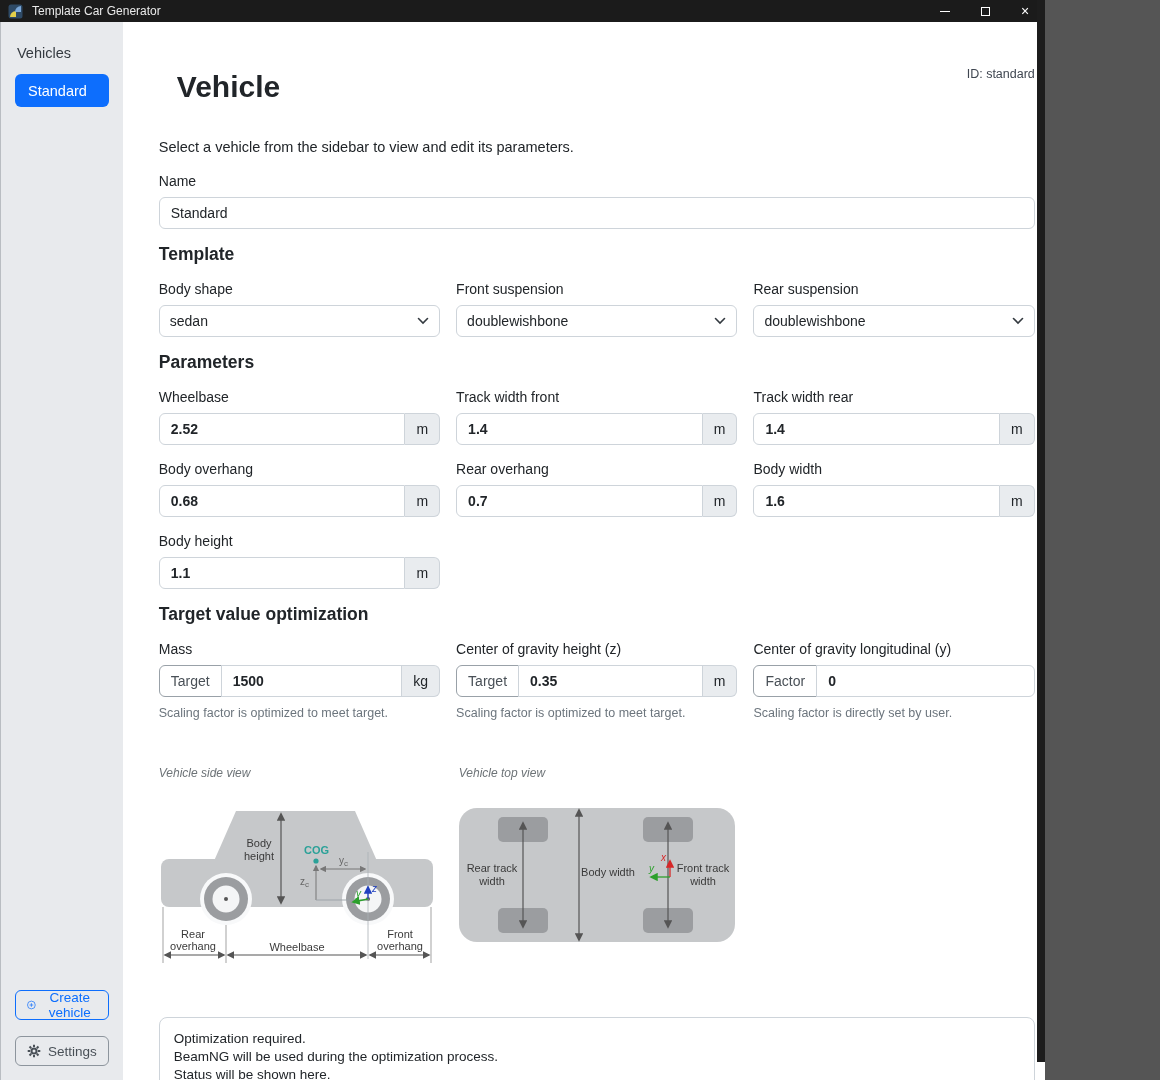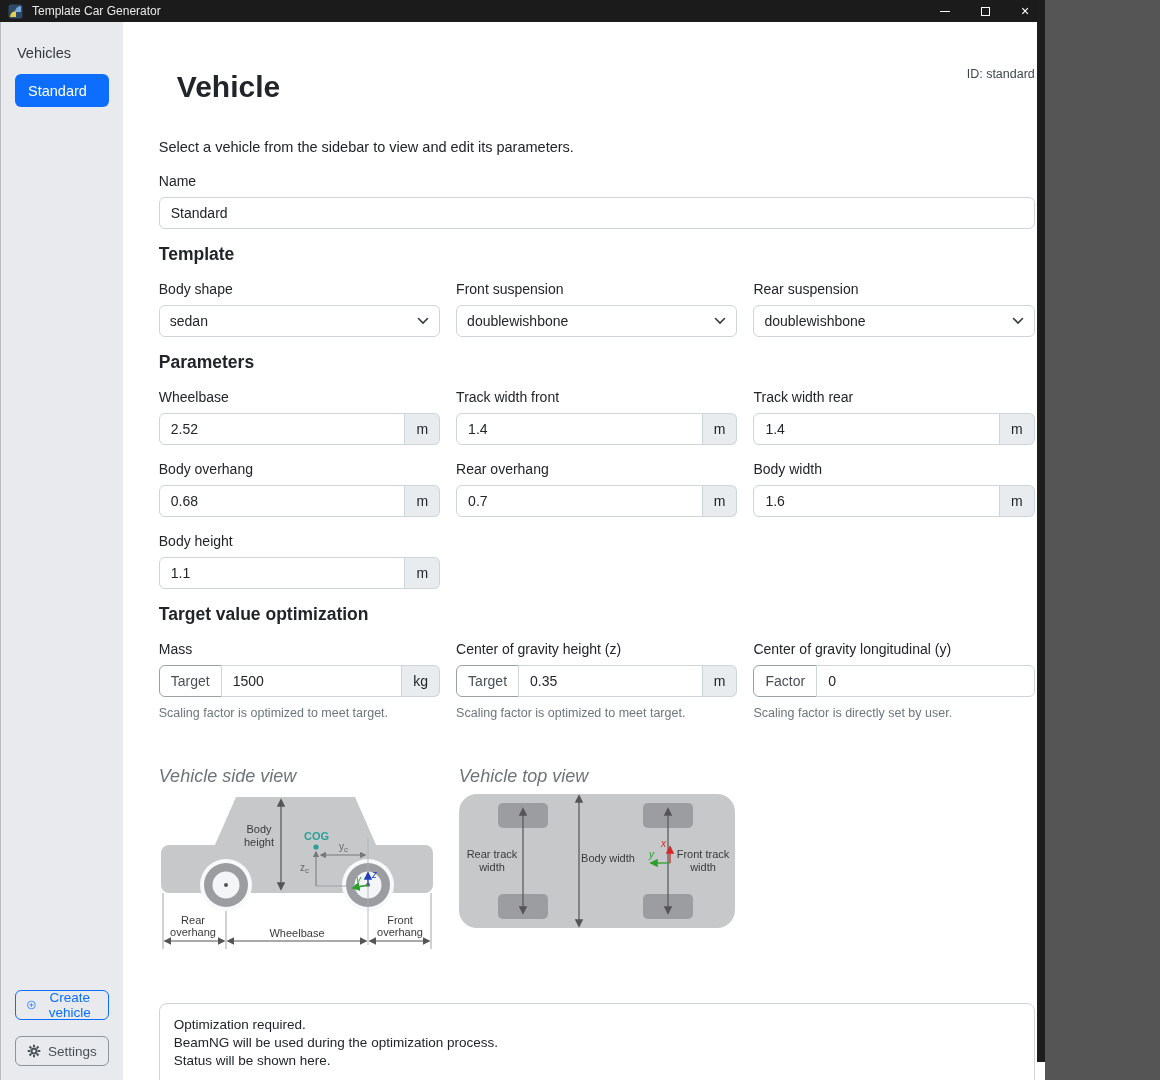--- a/index.html
+++ b/index.html
@@ -43,30 +43,30 @@
   .section-title { font-size:17.5px; font-weight:700; color:#212529; margin:15px 0 16px 0; }
   .grid3 { display:grid; grid-template-columns:1fr 1fr 1fr; column-gap:16px; }
   .mt16 { margin-top:16px; }
   .name-group { margin-top:18px; }
 
   .select { height:32px; border:1px solid #ced4da; border-radius:6px; background:#fff; display:flex; align-items:center; padding:0 10px; font-size:14px; color:#212529; cursor:pointer; }
   .select .sel-val { flex:1; }
   .chev { flex:0 0 auto; }
 
   .input-group { display:flex; }
-  .input-group .form-control { border-radius:6px 0 0 6px; flex:1; min-width:0; }
+  .input-group .form-control { border-radius:6px 0 0 6px; flex:1; min-width:0;font-weight:bold; }
   .addon { border:1px solid #ced4da; border-left:none; background:#e9ecef; border-radius:0 6px 6px 0; font-size:14px; color:#212529; display:flex; align-items:center; padding:0 11px; }
   .mode-btn { border:1px solid #99a1a8; background:#fff; color:#495057; border-radius:6px 0 0 6px; font-size:14px; padding:0 11px; height:32px; cursor:pointer; font-family:inherit; flex:0 0 auto; }
   .input-group.has-mode .form-control { border-radius:0; margin-left:-1px; }
   .input-group.has-mode.no-unit .form-control { border-radius:0 6px 6px 0; }
   .help-text { font-size:12.5px; color:#6c757d; margin-top:9px; }
 
   
   .diagrams { display:flex; gap:26px; margin-top:46px; align-items:flex-start; }
-  .diagram-title { font-style:italic; font-size:18px; color:#6d7377; margin-bottom:6px; }
+  .diagram-title { font-style:italic; font-size:12px; color:#6d7377; margin-bottom:27px; }
   .diagram svg { display:block; }
   .dtext { font-size:11px; fill:#3a3a3a; font-family:"Liberation Sans", sans-serif; }
   .dsub { font-size:8px; }
   .dlabel-gray { fill:#666; }
 
   
   .status-box { margin-top:52px; width:876px; height:91px; border:1px solid #ced4da; border-radius:8px; background:#fff; padding:12px 14px; }
   .status-line { font-size:13.5px; color:#212529; line-height:18px; }
   .footer-row { margin-top:12px; width:876px; display:flex; gap:10px; align-items:center; }
   .btn { height:31px; border-radius:6px; padding:0 13px; font-size:14.5px; display:inline-flex; align-items:center; gap:7px; cursor:pointer; font-family:inherit; background:#fff; }

